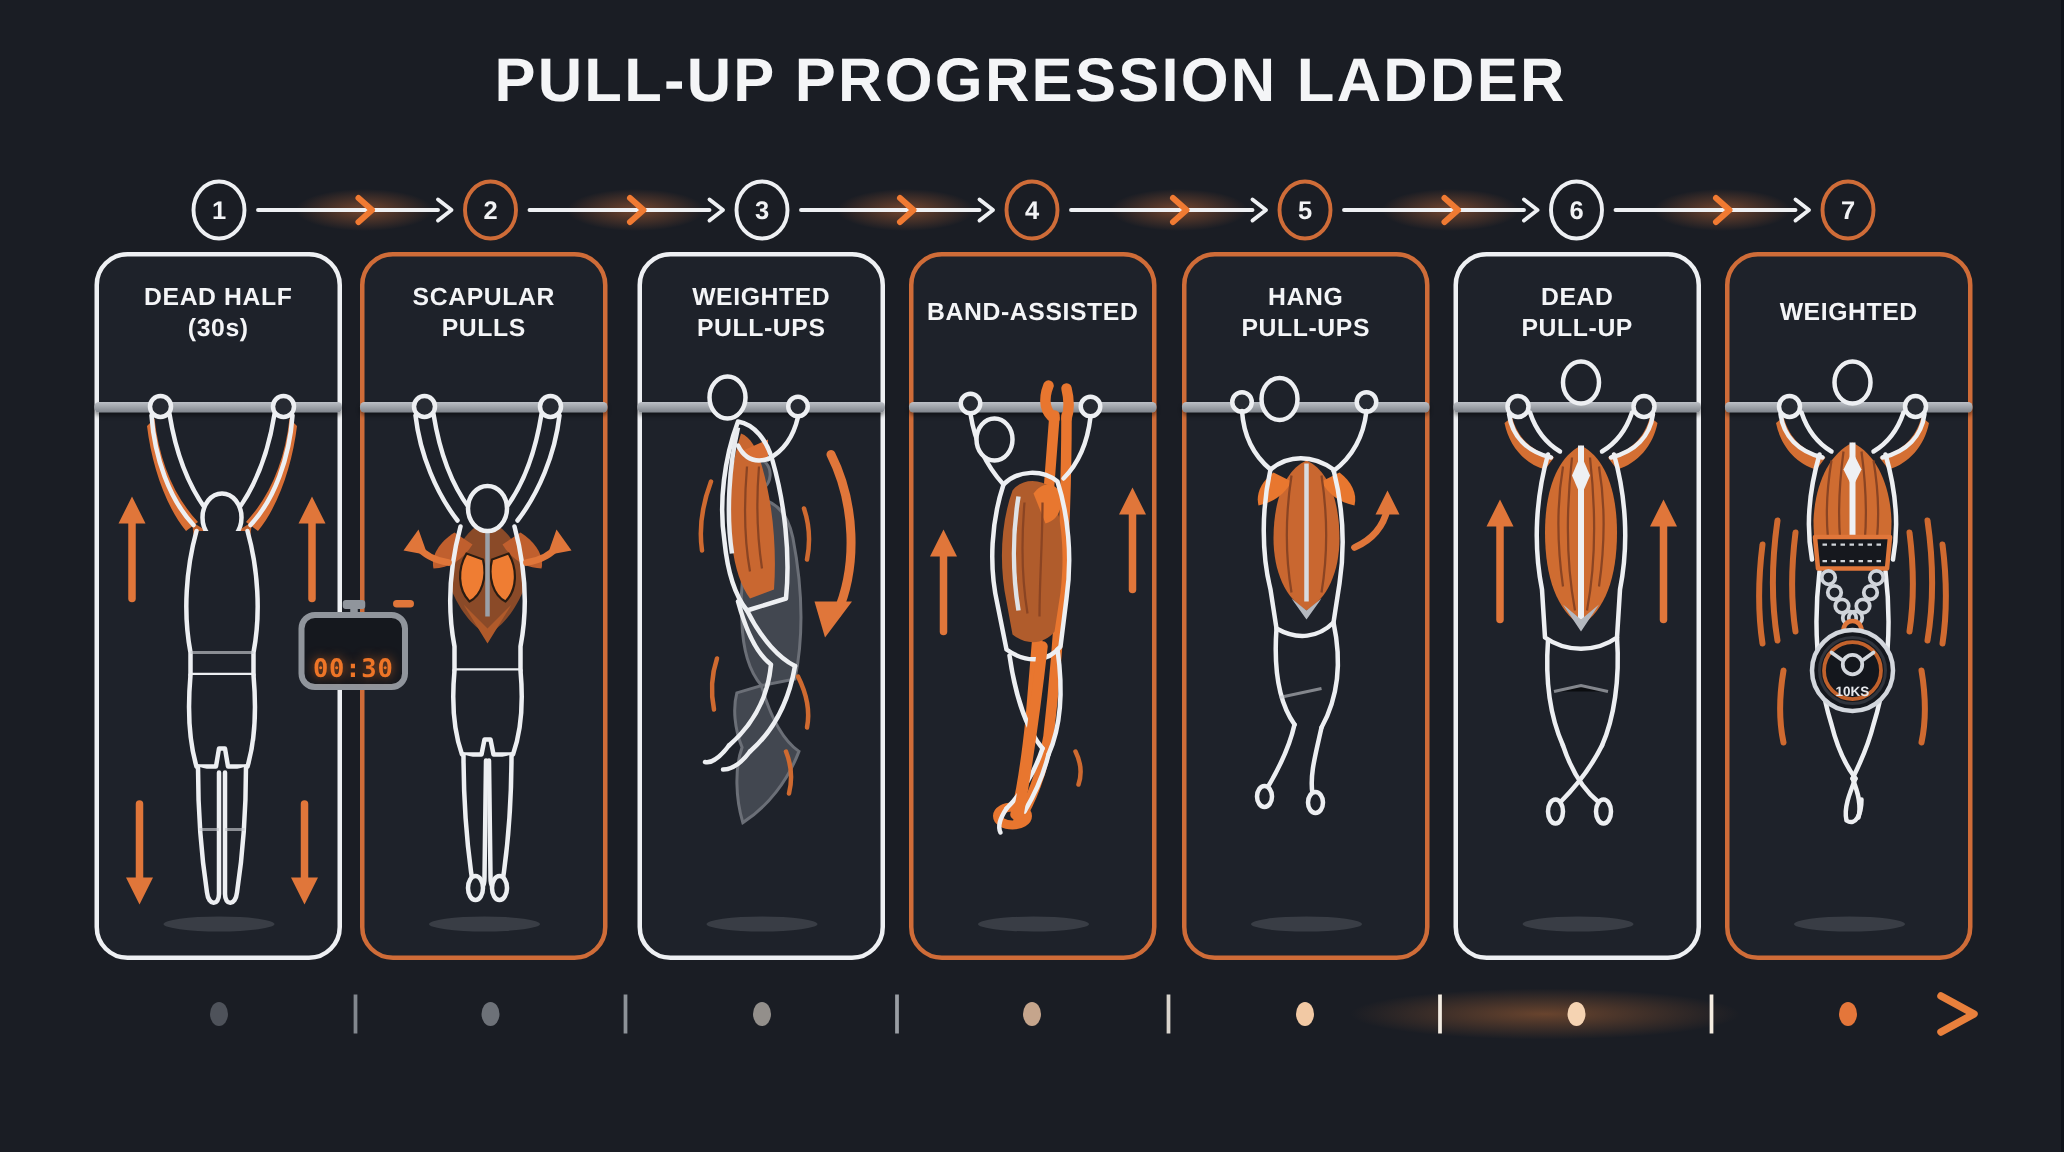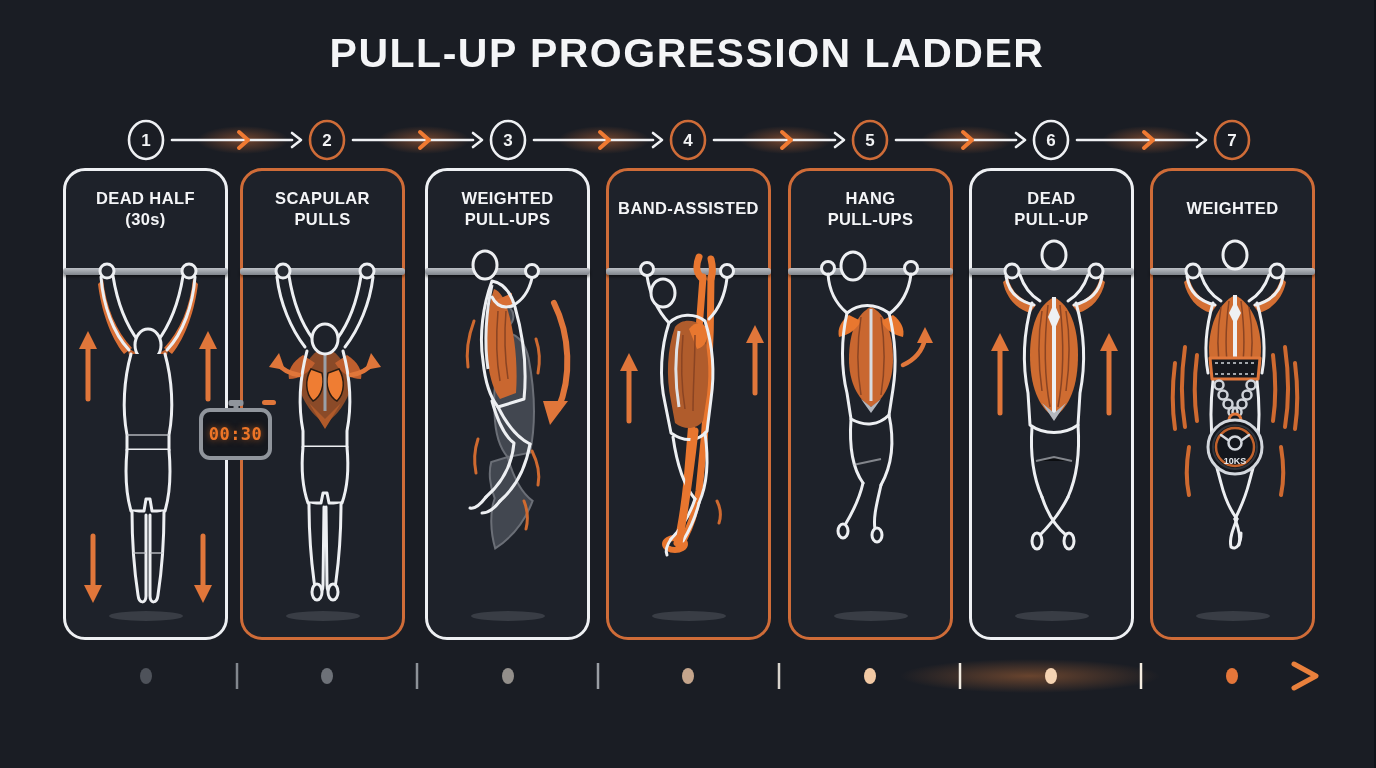--- a/index.html
+++ b/index.html
@@ -33,21 +33,21 @@
     border-radius:3px; box-shadow:0 2px 3px rgba(0,0,0,.45);
   }
   .figure { position:absolute; top:80px; left:0; overflow:visible; }
   .floor-shadow {
     position:absolute; bottom:16px; left:50%; transform:translateX(-50%);
     width:74px; height:10px; background:#3c4048; border-radius:50%; opacity:.9;
   }
   .timer {
     position:absolute; left:199px; top:408px; width:73px; height:52px;
     background:#15181e; border:4px solid #90959c; border-radius:11px;
-    display:flex; align-items:center; justify-content:center; z-index:5;
+    display:flex; align-items:flex-end; justify-content:center; z-index:5;
   }
   .timer-value {
     color:#ee7527; font-family:"DejaVu Sans Mono", monospace;
     font-weight:bold; font-size:17px; letter-spacing:.5px;
     text-shadow:0 0 7px rgba(238,117,39,.65);
   }
   .timer-button {
     position:absolute; top:-12px; left:50%; transform:translateX(-50%);
     width:15px; height:6px; background:#90959c; border-radius:2px;
   }

